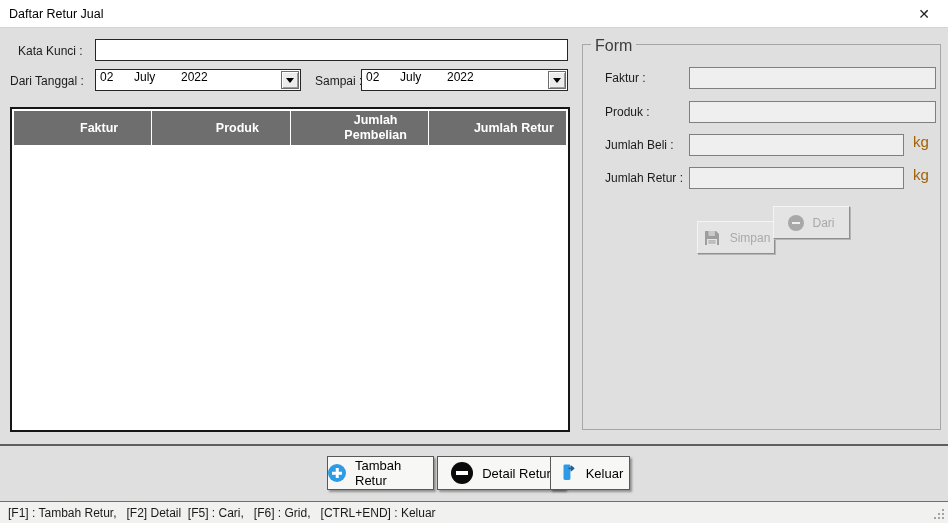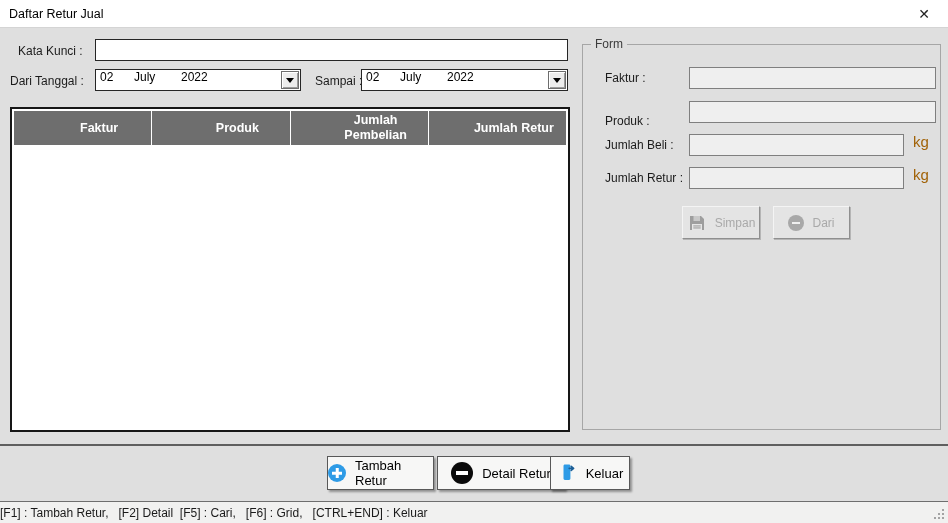--- a/index.html
+++ b/index.html
@@ -75,41 +75,41 @@
   .gh:last-child { border-right: none; }
   .grid-body { position: absolute; left: 2px; right: 2px; top: 36px; bottom: 2px; background: #fff; overflow: hidden; }
 
   
   .groupbox {
     position: absolute; left: 582px; top: 16px; width: 359px; height: 386px;
     border: 1px solid #a6a6a6;
   }
   .groupbox .legend {
     position: absolute; left: 8px; top: -8px; background: #dfdfdf;
-    padding: 0 4px; font-size: 12px; color: #3c3c3c;
+    padding: 0 4px; font-size: 16px; color: #3c3c3c;
   }
   .frow-label { position: absolute; left: 22px; font-size: 12px; color: #1b1b1b; white-space: nowrap; }
   .finput {
     position: absolute; left: 106px; height: 22px;
     background: #efefef; border: 1px solid #7f7f7f;
     font: 12px "Liberation Sans", sans-serif; padding: 0 4px; outline: none;
   }
   .finput.wide   { width: 247px; }
   .finput.narrow { width: 215px; }
   .unit { position: absolute; left: 330px; font-size: 15px; color: #a16207; }
 
   .fbtn {
     position: absolute; top: 161px; height: 33px;
     background: #e4e4e4;
     border: 1px solid; border-color: #f4f4f4 #8f8f8f #8f8f8f #f4f4f4;
     box-shadow: 1px 1px 0 #b5b5b5;
     display: flex; align-items: center; justify-content: center; gap: 8px;
     font: 12px "Liberation Sans", sans-serif; color: #a9a9a9; cursor: default;
   }
-  .fbtn-simpan { left: 99px; width: 78px; }
+  .fbtn-simpan { left: 114px; width: 78px; margin-top: 15px; }
   .fbtn-batal  { left: 190px; width: 77px; }
 
   .circle-minus-gray {
     width: 16px; height: 16px; border-radius: 50%; background: #a8a8a8;
     display: flex; align-items: center; justify-content: center; flex: none;
   }
   .circle-minus-gray::after { content: ""; width: 8px; height: 2px; background: #efefef; }
 
   
   .divider { position: absolute; left: 0; top: 444px; width: 948px; height: 2px; background: #5f5f5f; }
@@ -142,21 +142,21 @@
   .icon-minus-black::after { content: ""; width: 12px; height: 3.5px; background: #fff; }
 
   .icon-svg { flex: none; display: block; }
 
   
   .statusline { position: absolute; left: 0; top: 501px; width: 948px; height: 1px; background: #6e6e6e; }
   .statusbar {
     position: absolute; left: 0; top: 502px; width: 948px; height: 21px;
     background: #f1f1f0; display: flex; align-items: center;
   }
-  .statusbar .stext { font-size: 12px; color: #1a1a1a; padding-left: 0; white-space: pre; }
+  .statusbar .stext { font-size: 12px; color: #1a1a1a; padding-left: 8px; white-space: pre; }
   .grip { position: absolute; right: 2px; bottom: 2px; width: 13px; height: 13px; cursor: nwse-resize; }
 </style>
 </head>
 <body>
 
 <div class="window">
 
   <div class="titlebar">
     <span class="title">Daftar Retur Jual</span>
     <span class="close">✕</span>
@@ -196,21 +196,21 @@
       </div>
       <div class="grid-body"></div>
     </div>
 
     <div class="groupbox">
       <span class="legend">Form</span>
 
       <span class="frow-label" style="top:26px">Faktur :</span>
       <input class="finput wide" style="top: 22px;" type="text" value="">
 
-      <span class="frow-label" style="top:69px">Produk :</span>
+      <span class="frow-label" style="top:60px">Produk :</span>
       <input class="finput wide" style="top: 56px;" type="text" value="">
 
       <span class="frow-label" style="top:93px">Jumlah Beli :</span>
       <input class="finput narrow" style="top: 89px;" type="text" value="">
       <span class="unit" style="top:88px">kg</span>
 
       <span class="frow-label" style="top:126px">Jumlah Retur :</span>
       <input class="finput narrow" style="top: 122px;" type="text" value="">
       <span class="unit" style="top:121px">kg</span>
 

